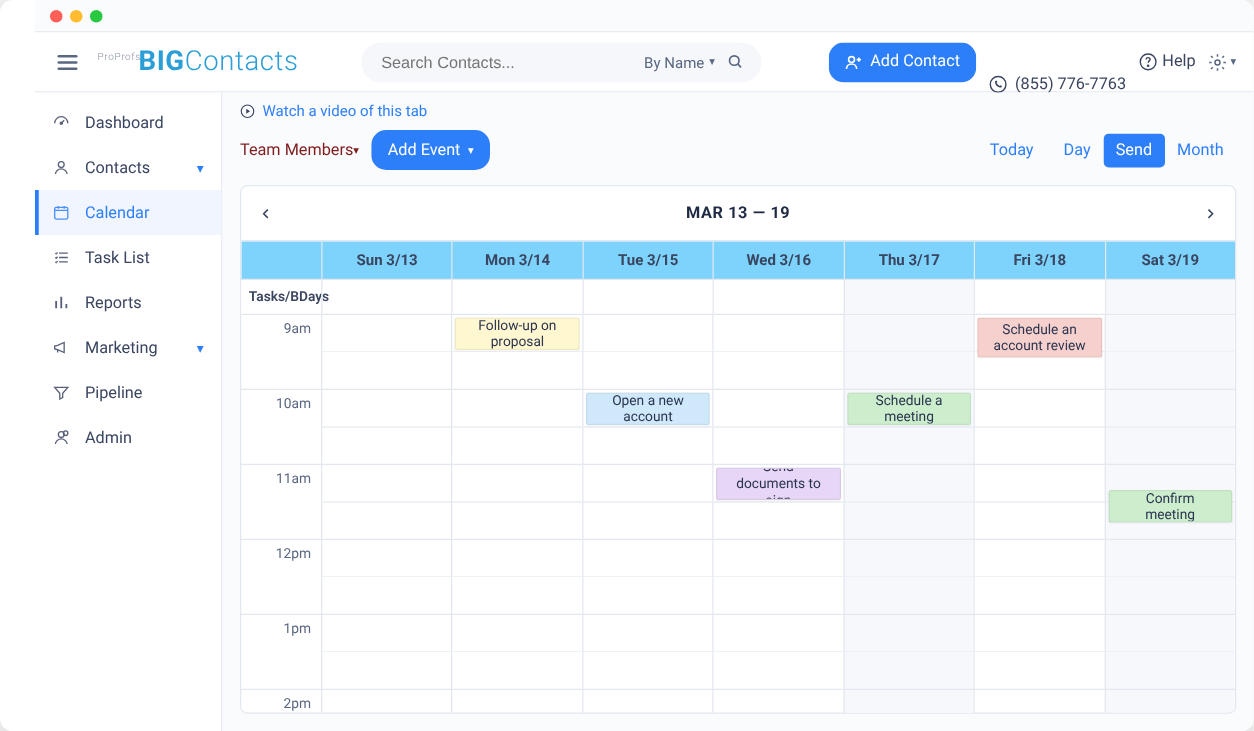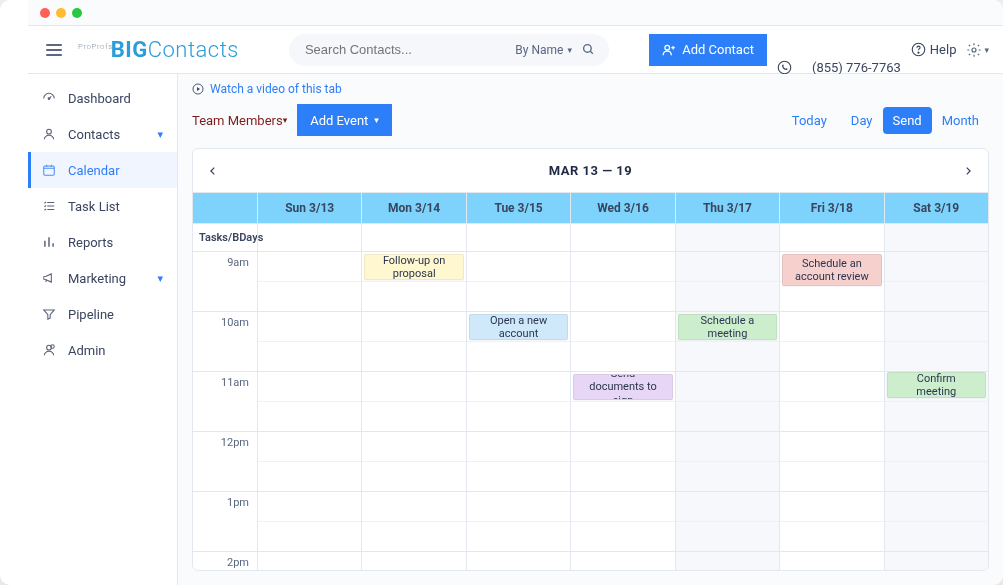--- a/index.html
+++ b/index.html
@@ -85,27 +85,27 @@
     color: var(--text);
   }
   .search .filter { display:flex; align-items:center; gap:4px; font-size:12px; color:#5a6781; cursor:pointer; }
   .spacer { flex: 1; }
   .btn {
     display: inline-flex;
     align-items: center;
     gap: 6px;
     height: 32px;
     padding: 0 12px;
-    border-radius: 0;
+    border-radius: 12px;
     font-size: 13px;
     cursor: pointer;
     border: 1px solid transparent;
   }
   .btn.primary { background: var(--blue); color: #fff; }
-  .phone { display:flex; align-items:center; gap:20px; color:#3a4560; font-size:13px;margin-top:36px; }
+  .phone { display:flex; align-items:center; gap:6px; color:#3a4560; font-size:13px;margin-top:36px; }
   .help { display:flex; align-items:center; gap:4px; color:#3a4560; font-size:13px; cursor:pointer; }
   .gear { color:#5a6781; cursor:pointer; display:flex; align-items:center; gap:2px; }
 
   .body {
     flex: 1;
     display: flex;
     min-height: 0;
   }
   .sidebar {
     width: var(--sidebar-w);
@@ -523,21 +523,21 @@
                 <div class="hlabel">11am</div>
                 <div class="hcell"></div>
                 <div class="hcell"></div>
                 <div class="hcell"></div>
                 <div class="hcell">
                   <div class="event" style="background: rgb(231, 214, 245); top: 2px; height: 26px;">Send documents to sign</div>
                 </div>
                 <div class="hcell shade"></div>
                 <div class="hcell"></div>
                 <div class="hcell shade">
-                  <div class="event" style="background: rgb(205, 238, 205); top: 0; height: 26px;">Confirm meeting</div>
+                  <div class="event" style="background: rgb(205, 238, 205); top: 20px; height: 26px;">Confirm meeting</div>
                 </div>
                 <div class="hlabel">12pm</div>
                 <div class="hcell"></div>
                 <div class="hcell"></div>
                 <div class="hcell"></div>
                 <div class="hcell"></div>
                 <div class="hcell shade"></div>
                 <div class="hcell"></div>
                 <div class="hcell shade"></div>
                 <div class="hlabel">1pm</div>

